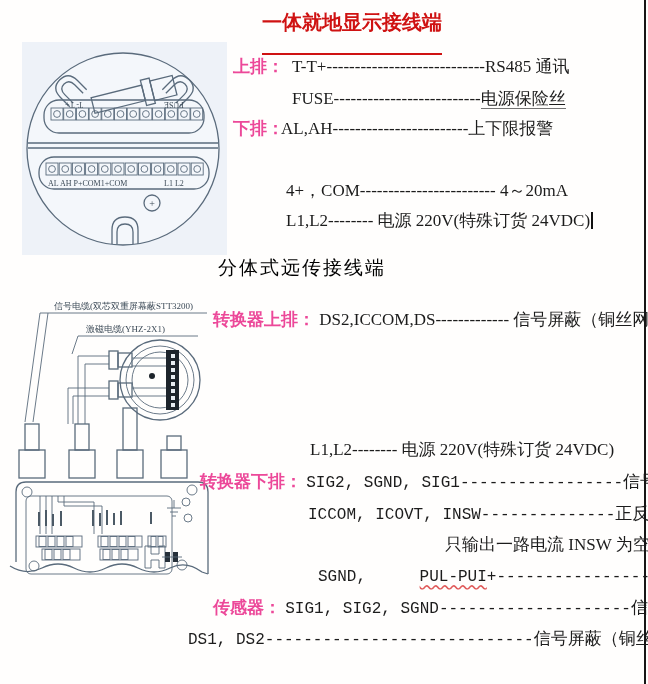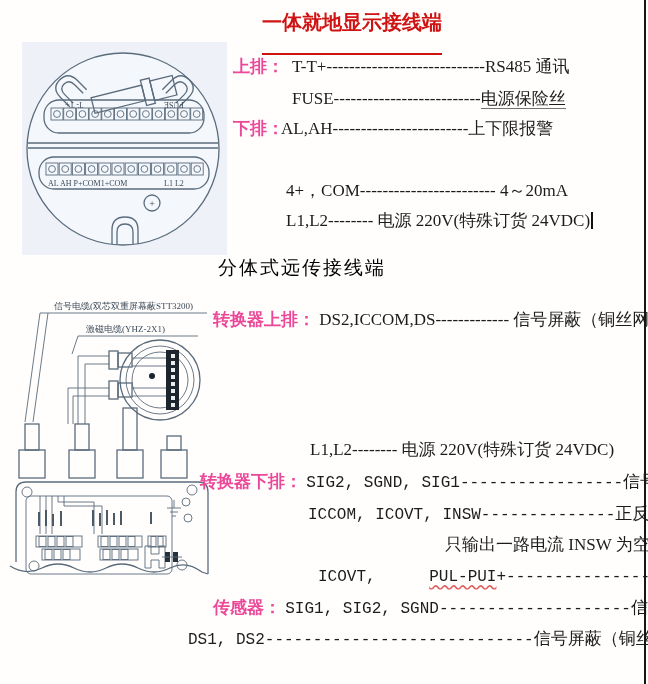--- a/index.html
+++ b/index.html
@@ -292,21 +292,21 @@
     <span class="lbl">转换器下排：</span>
     <span class="mono">SIG2, SGND, SIG1</span><span class="mono dash">-----------------</span><span>信号电极</span>
   </div>
   <div class="row" style="left:308px;top:502px">
     <span class="mono">ICCOM, ICOVT, INSW</span><span class="mono dash">--------------</span><span>正反向 4～20Ma</span>
   </div>
   <div class="row" style="left:445px;top:533px">
     <span>只输出一路电流 INSW 为空</span>
   </div>
   <div class="row" style="left:318px;top:564px">
-    <span class="mono">ICOVT, </span><span class="mono squig">PUL-PUI</span><span class="mono">+</span><span class="mono dash">----------------</span><span>正反向脉冲频率</span>
+    <span class="mono">SGND, </span><span class="mono squig">PUL-PUI</span><span class="mono">+</span><span class="mono dash">----------------</span><span>正反向脉冲频率</span>
   </div>
   <div class="row" style="left:213px;top:596px">
     <span class="lbl">传感器：</span>
     <span class="mono">SIG1, SIG2, SGND</span><span class="mono dash">--------------------</span><span>信号电极</span>
   </div>
   <div class="row" style="left:188px;top:627px">
     <span class="mono">DS1, DS2</span><span class="mono dash">----------------------------</span><span>信号屏蔽（铜丝网）</span>
   </div>
 
   <div class="rightedge"></div>

